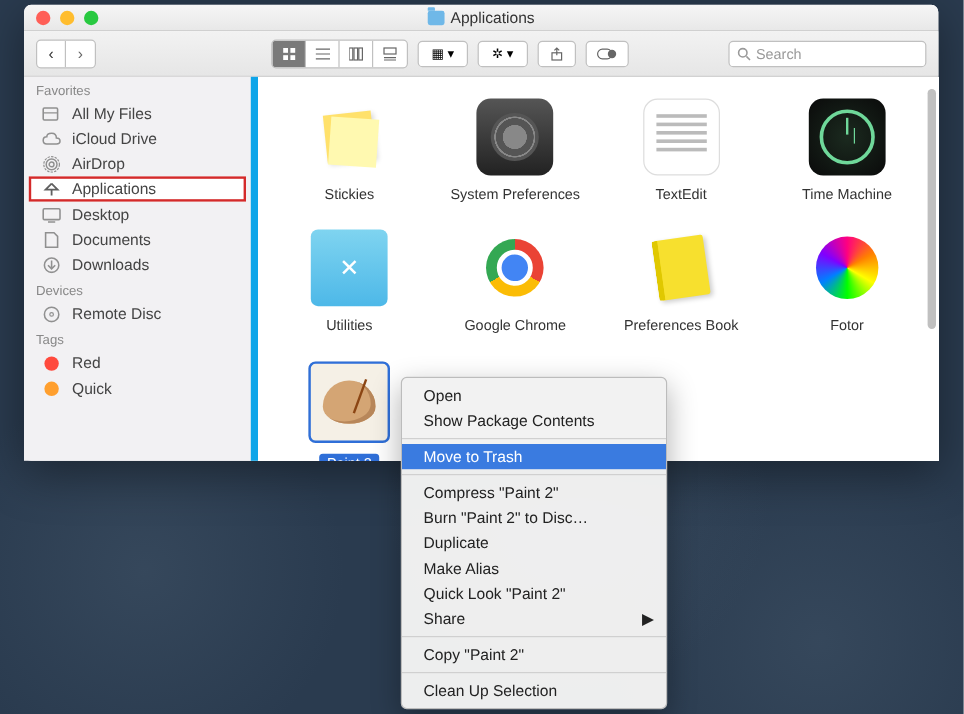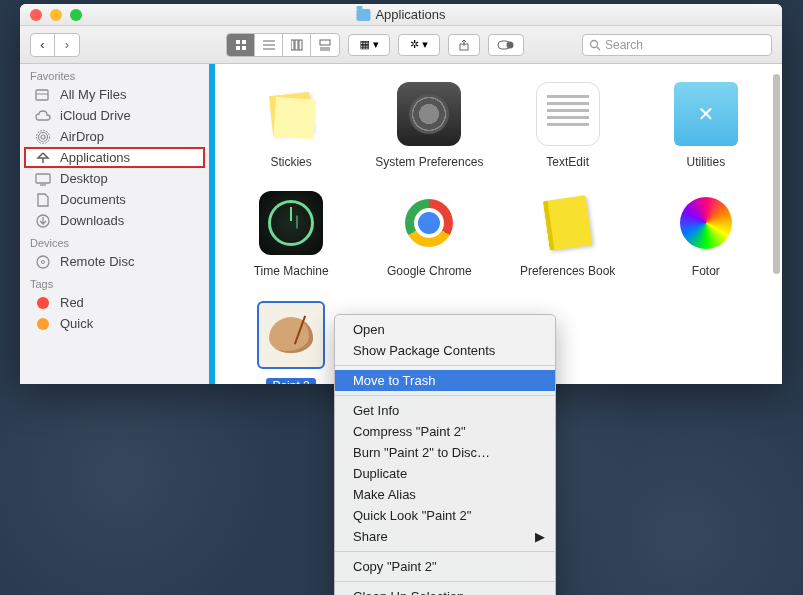--- a/index.html
+++ b/index.html
@@ -20,21 +20,21 @@
 .toolbar { height: 38px; background: linear-gradient(#f2f2f2,#e6e6e6); border-bottom:1px solid #c8c8c8; display:flex; align-items:center; padding:0 10px; gap:8px; }
 .navbtns { display:flex; border:1px solid #c0c0c0; border-radius:4px; overflow:hidden; background:#fff;}
 .navbtns div{width:24px;height:22px;display:flex;align-items:center;justify-content:center;font-size:13px;color:#666;}
 .navbtns div:first-child{border-right:1px solid #c0c0c0;color:#333;}
 .seg { display:flex; border:1px solid #c0c0c0; border-radius:4px; overflow:hidden; background:#fff;}
 .seg div{width:28px;height:22px;display:flex;align-items:center;justify-content:center;border-right:1px solid #c0c0c0;}
 .seg div:last-child{border-right:none;}
 .seg div.active{background:#7a7a7a;color:#fff;}
 .tbtn{border:1px solid #c0c0c0;border-radius:4px;background:#fff;height:22px;min-width:32px;display:flex;align-items:center;justify-content:center;font-size:11px;}
 .spacer{flex:1;}
-.search{border:1px solid #c0c0c0;border-radius:4px;background:#fff;height:22px;width:190px;display:flex;align-items:center;padding:0 6px;color:#999;font-size:12px;gap:4px;}
+.search{border:1px solid #c0c0c0;border-radius:4px;background:#fff;height:22px;width:165px;display:flex;align-items:center;padding:0 6px;color:#999;font-size:12px;gap:4px;}
 .body { display:flex; height: calc(100% - 60px); }
 .sidebar { width: 195px; background:#f2f1f3; border-right:6px solid #0ea5e9; overflow:hidden; font-size:13px; }
 .section-h { color:#888; font-size:11px; padding:6px 10px 2px; }
 .srow { display:flex; align-items:flex-end; gap:8px; padding:3px 14px; color:#444; }
 .srow.sel { background:#fff; border:2px solid #d42a2a; margin:0 4px; padding:1px 8px; }
 .sicon{width:18px;height:14px;display:inline-flex;align-items:center;justify-content:center;color:#888;}
 .tagdot{width:12px;height:12px;border-radius:50%;}
 .content { flex:1; background:#fff; overflow:auto; position:relative; padding:18px 12px; }
 .grid { display:grid; grid-template-columns: repeat(4, 1fr); gap: 22px 10px; }
 .app { display:flex; flex-direction:column; align-items:center; gap:9px; }
@@ -237,26 +237,26 @@
           </div>
           <div class="app">
             <div class="appicon sysprefs"></div>
             <div class="applabel">System Preferences</div>
           </div>
           <div class="app">
             <div class="appicon textedit"></div>
             <div class="applabel">TextEdit</div>
           </div>
           <div class="app">
+            <div class="appicon timemachine"></div>
+            <div class="applabel">Time Machine</div>
+          </div>
+          <div class="app">
             <div class="appicon utilities"></div>
             <div class="applabel">Utilities</div>
-          </div>
-          <div class="app">
-            <div class="appicon timemachine"></div>
-            <div class="applabel">Time Machine</div>
           </div>
           <div class="app">
             <div class="appicon chrome"></div>
             <div class="applabel">Google Chrome</div>
           </div>
           <div class="app">
             <div class="appicon dictbook"></div>
             <div class="applabel">Preferences Book</div>
           </div>
           <div class="app">
@@ -274,21 +274,20 @@
     </div>
   </div>
 </div>
 
 <div class="ctx" id="ctx">
     <div class="ctx-item">Open</div>
     <div class="ctx-item">Show Package Contents</div>
     <div class="ctx-sep"></div>
     <div class="ctx-item hl">Move to Trash</div>
     <div class="ctx-sep"></div>
-    <div class="ctx-item">Get Info</div>
     <div class="ctx-item">Compress "Paint 2"</div>
     <div class="ctx-item">Burn "Paint 2" to Disc…</div>
     <div class="ctx-item">Duplicate</div>
     <div class="ctx-item">Make Alias</div>
     <div class="ctx-item">Quick Look "Paint 2"</div>
     <div class="ctx-item">Share<span class="arrow">▶</span></div>
     <div class="ctx-sep"></div>
     <div class="ctx-item">Copy "Paint 2"</div>
     <div class="ctx-sep"></div>
     <div class="ctx-item">Clean Up Selection</div>

